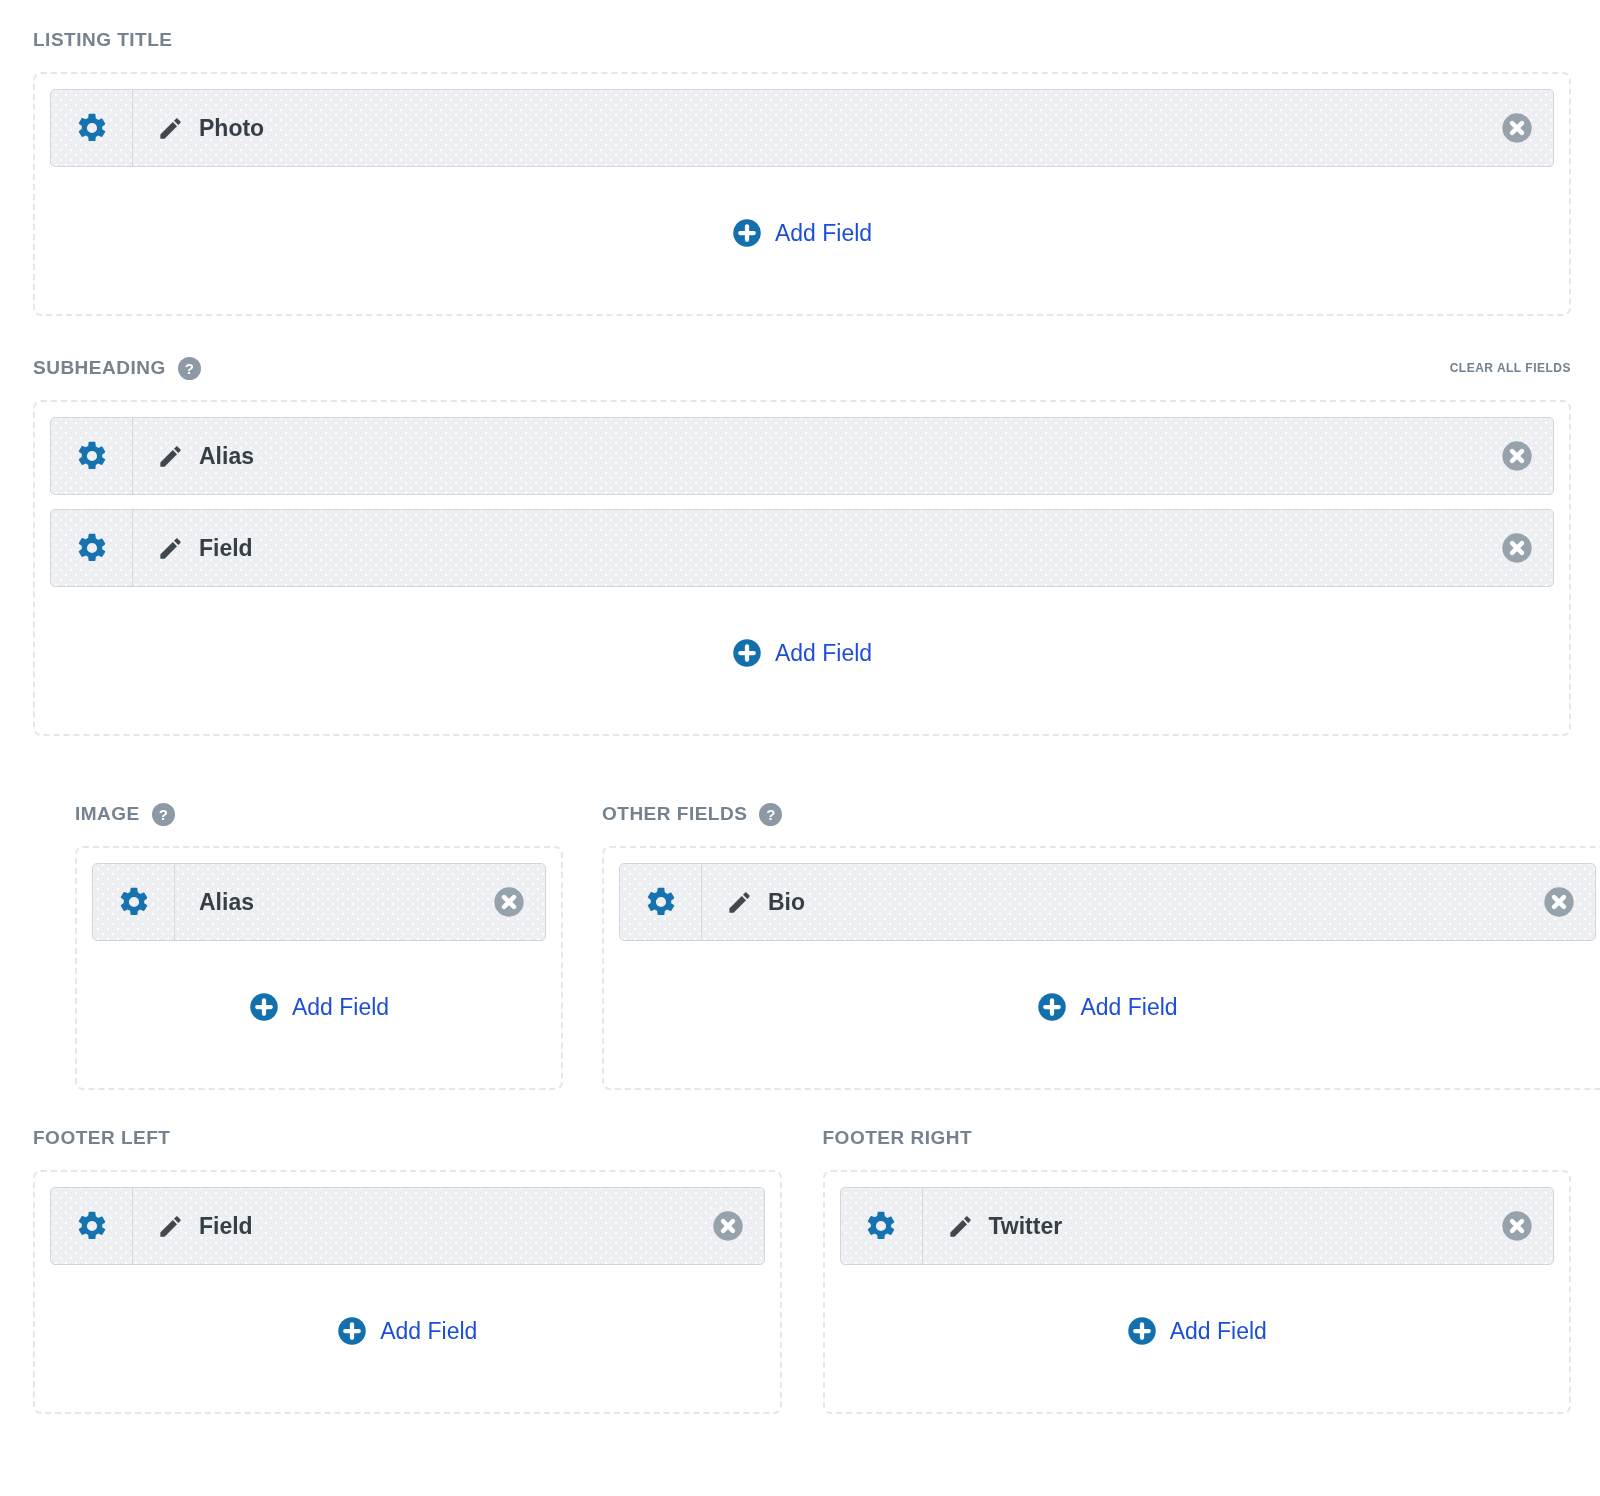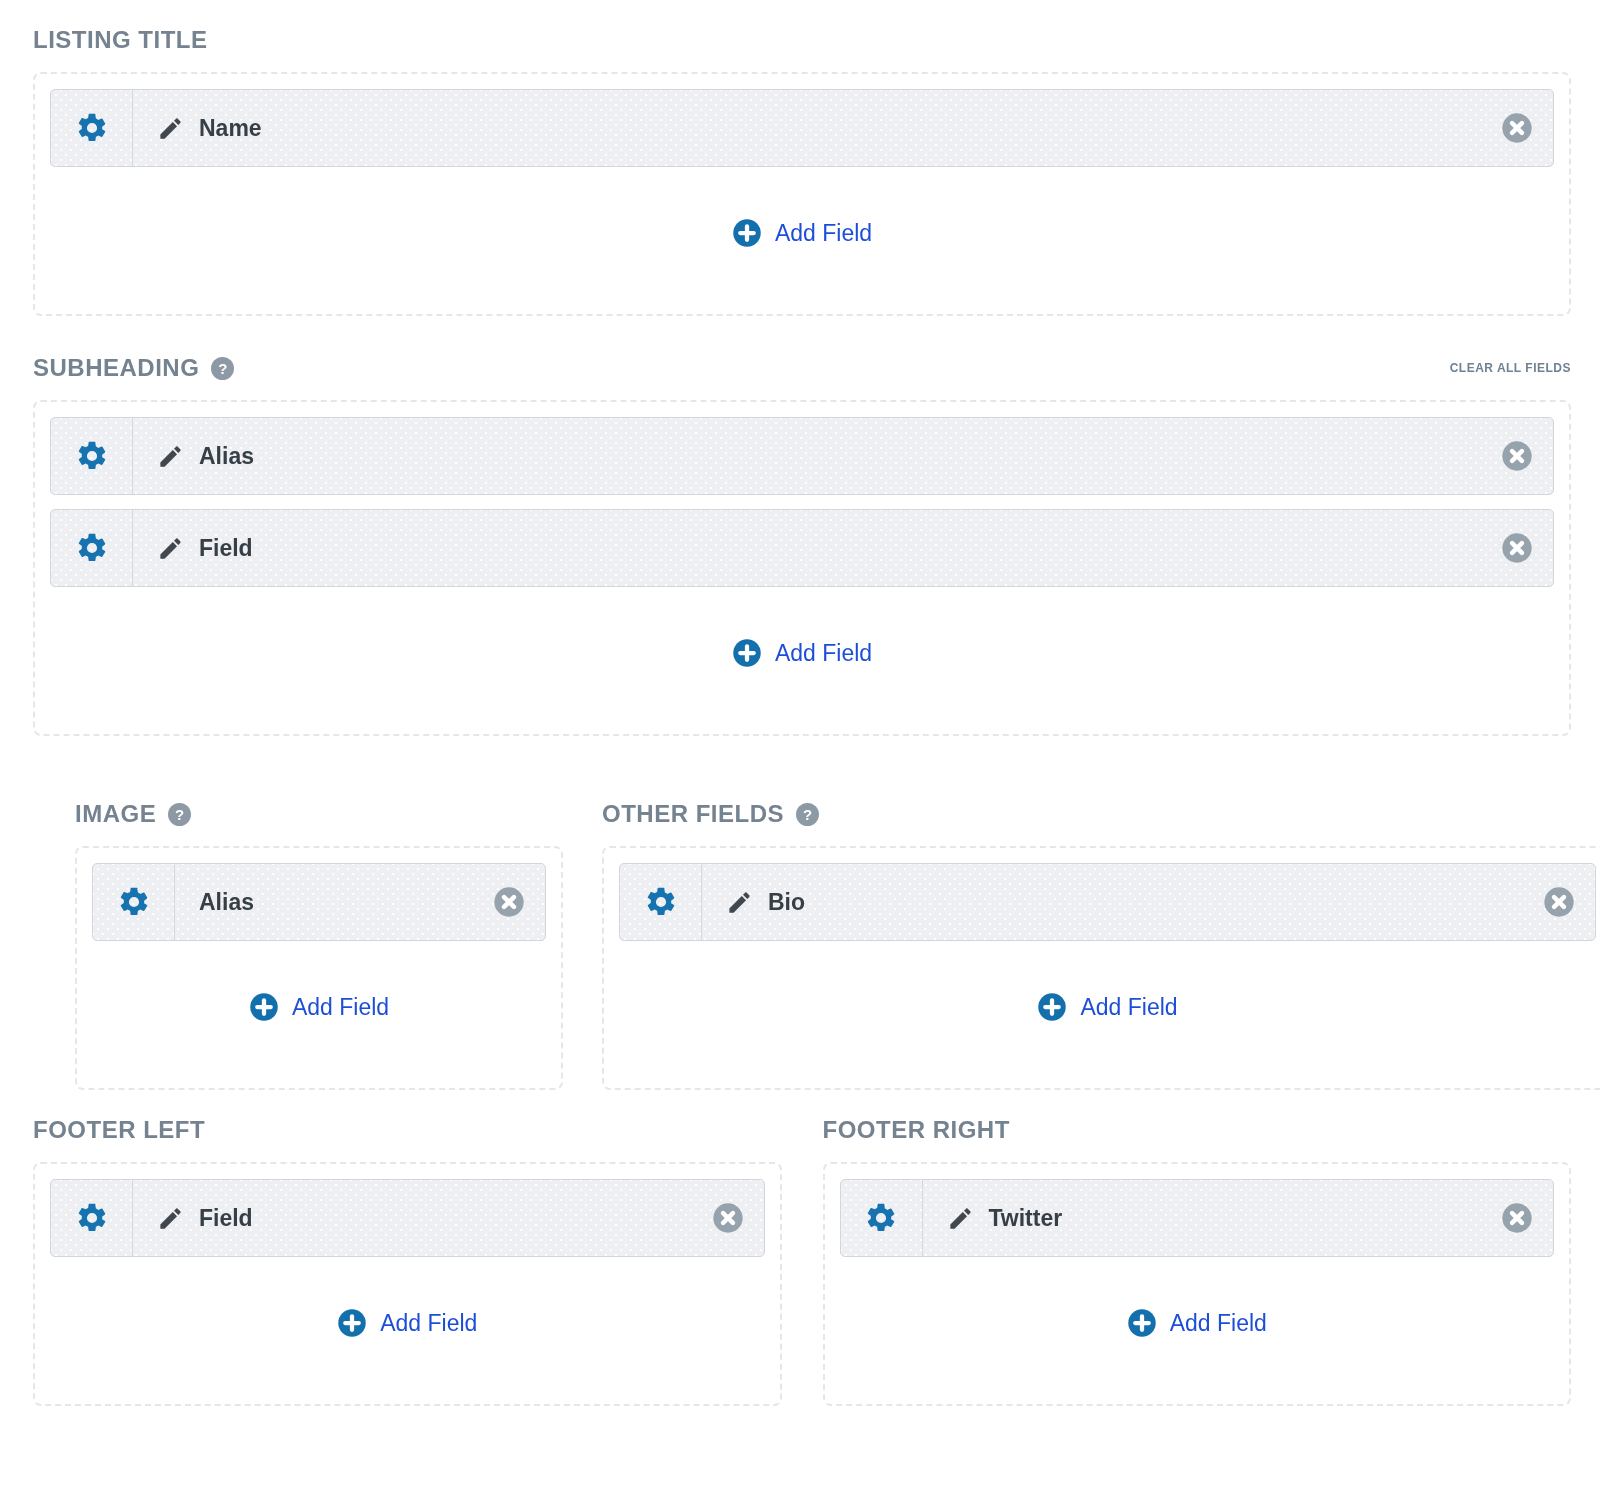--- a/index.html
+++ b/index.html
@@ -13,21 +13,21 @@
   .page { width: 1538px; }
 
   
   .sec-head {
     display: flex;
     align-items: center;
     height: 24px;
     margin-bottom: 20px;
   }
   .sec-title {
-    font-size: 24px;
+    font-size: 19px;
     font-weight: 700;
     letter-spacing: 0.5px;
     color: #75828f;
     text-transform: uppercase;
   }
   .help-badge {
     width: 23px; height: 23px;
     margin-left: 12px;
     border-radius: 50%;
     background: #8d99a4;
@@ -137,21 +137,21 @@
   }
   .add-field-btn .add-label {
     font-size: 23px;
     font-weight: 400;
     color: #1d4ed8;
   }
 
   
   .gap-md { margin-top: 40px; }
   .gap-lg1 { margin-top: 66px; }
-  .gap-lg2 { margin-top: 28px; }
+  .gap-lg2 { margin-top: 36px; }
   .two-col-image {
     display: grid;
     grid-template-columns: 488px 1011px;
     gap: 39px;
     margin-left: 42px;
   }
   .two-col-footer {
     display: grid;
     grid-template-columns: 1fr 1fr;
     gap: 41px;
@@ -194,21 +194,21 @@
             <svg width="34" height="34" viewBox="0 0 24 24">
                 <use href="#def-gear"></use>
               </svg>
           </button>
           <div class="field-main">
             <span class="pencil-wrap">
               <svg width="27" height="27" viewBox="0 0 24 24">
                   <use href="#def-pencil"></use>
                 </svg>
             </span>
-            <span class="field-label">Name</span>
+            <span class="field-label">Photo</span>
           </div>
           <button class="remove-btn">
             <svg width="32" height="32" viewBox="0 0 24 24">
                 <use href="#def-xcircle"></use>
               </svg>
           </button>
         </div>
       </div>
       <div class="add-area">
         <button class="add-field-btn">

